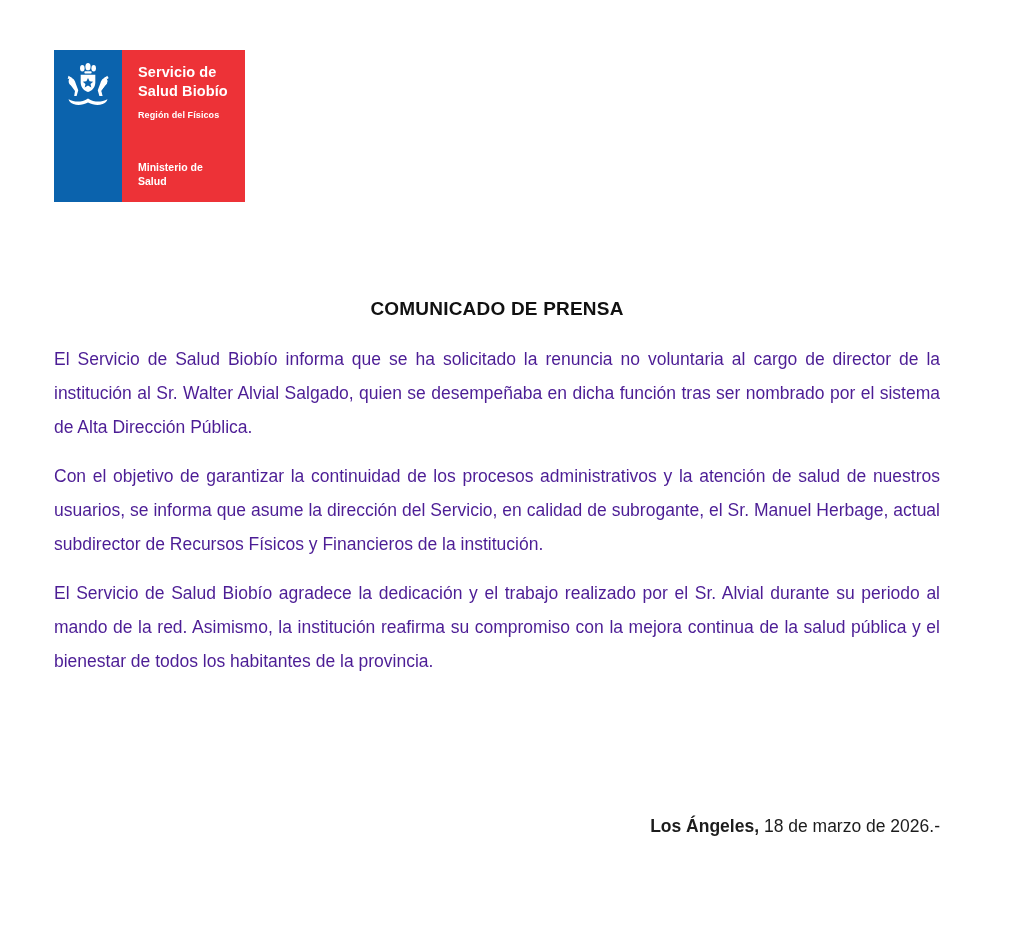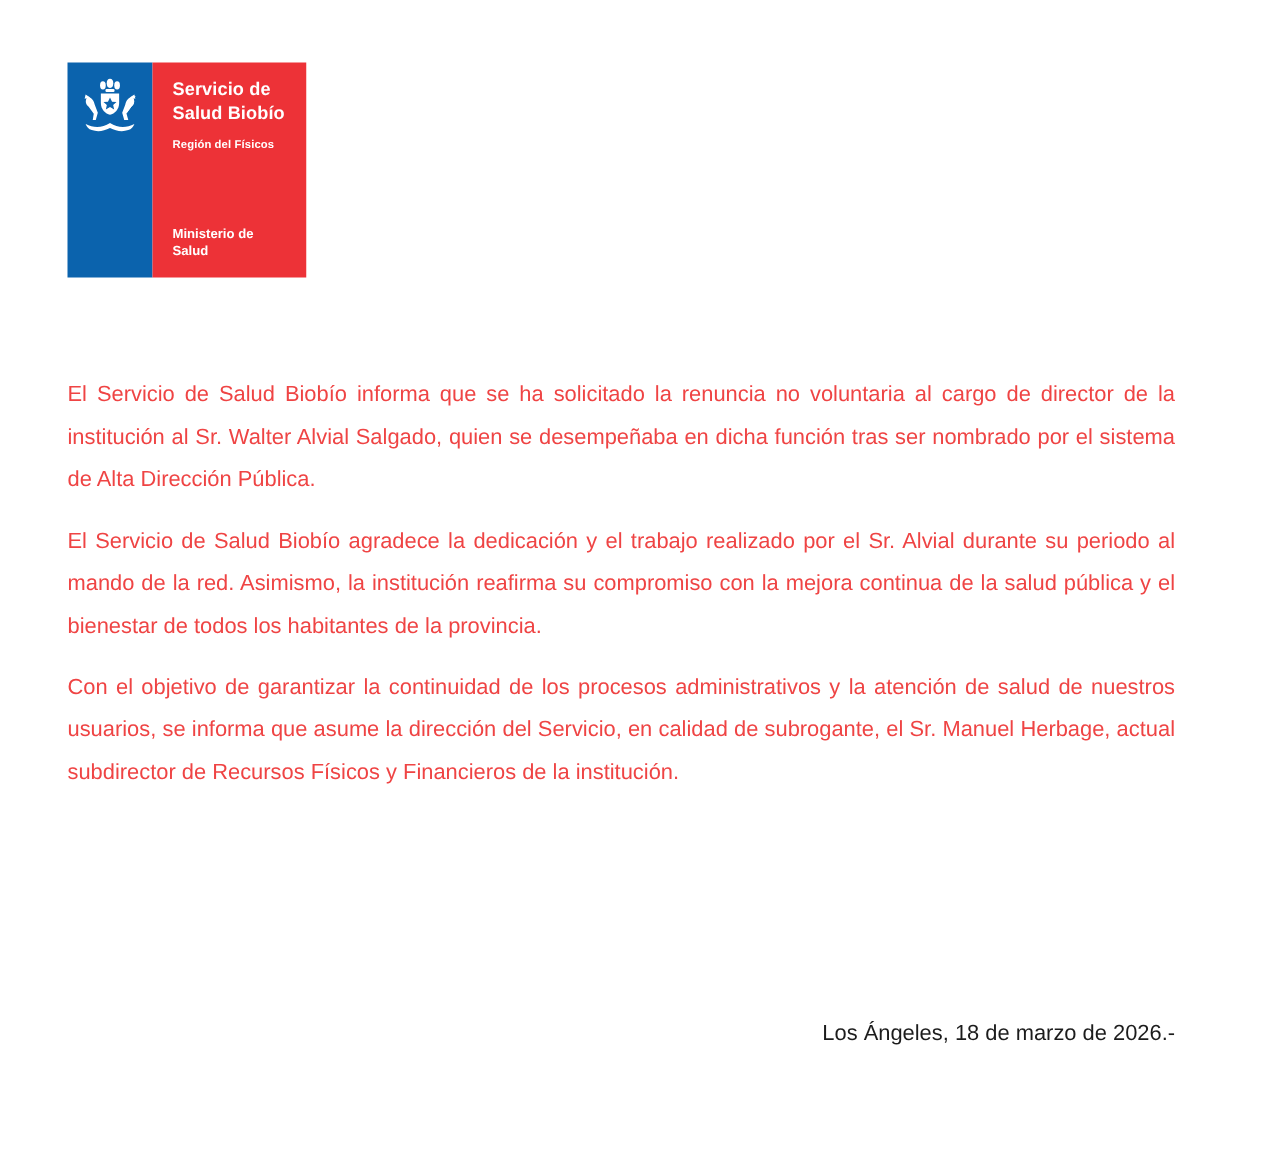--- a/index.html
+++ b/index.html
@@ -10,21 +10,21 @@
     font-family: "Liberation Sans", sans-serif;
     color: #1c1c1c;
     position: relative;
     overflow: hidden;
   }
   .page { position: relative; width: 1023px; height: 928px; background: #ffffff; }
 
   
   .logo {
     position: absolute; left: 54px; top: 50px;
-    width: 191px; height: 172px;
+    width: 191px; height: 152px;
     display: flex;
   }
   .logo-blue {
     width: 68px; height: 100%;
     display: flex; justify-content: center; align-items: flex-start;
     padding-top: 11px;
   }
   .logo-red {
     flex: 1; height: 100%;
     position: relative;
@@ -53,28 +53,28 @@
     text-align: center;
     font-size: 19px; font-weight: bold;
     color: #111111;
     letter-spacing: 0.2px;
   }
   .para {
     margin: 0 0 15px 0;
     font-size: 17.5px;
     line-height: 34px;
     text-align: justify;
-    color: #ef4444;
+    color: #4c1d95;
   }
   .dateline {
     position: absolute; right: 83px; top: 816px;
     font-size: 17.5px; margin: 0;
     white-space: nowrap;
   }
-  .dateline .place { font-weight: normal; margin-top: 29px; }
+  .dateline .place { font-weight: bold; margin-top: 29px; }
 </style>
 </head>
 <body>
 
 <div class="page">
 
   <div class="logo">
     <div class="logo-blue" style="background:#0b63ad;">
       <svg viewBox="0 0 64 64" width="52" height="52" aria-hidden="true">
         <g fill="#ffffff">
@@ -96,22 +96,23 @@
     <div class="logo-red" style="background:#ed3237;">
       <div class="logo-service">Servicio de
 Salud Biobío</div>
       <div class="logo-region">Región del Físicos</div>
       <div class="logo-ministry">Ministerio de
 Salud</div>
     </div>
   </div>
 
   <div class="content">
+    <h1 class="title">COMUNICADO DE PRENSA</h1>
     <p class="para">El Servicio de Salud Biobío informa que se ha solicitado la renuncia no voluntaria al cargo de director de la institución al Sr. Walter Alvial Salgado, quien se desempeñaba en dicha función tras ser nombrado por el sistema de Alta Dirección Pública.</p>
+    <p class="para">Con el objetivo de garantizar la continuidad de los procesos administrativos y la atención de salud de nuestros usuarios, se informa que asume la dirección del Servicio, en calidad de subrogante, el Sr. Manuel Herbage, actual subdirector de Recursos Físicos y Financieros de la institución.</p>
     <p class="para">El Servicio de Salud Biobío agradece la dedicación y el trabajo realizado por el Sr. Alvial durante su periodo al mando de la red. Asimismo, la institución reafirma su compromiso con la mejora continua de la salud pública y el bienestar de todos los habitantes de la provincia.</p>
-    <p class="para">Con el objetivo de garantizar la continuidad de los procesos administrativos y la atención de salud de nuestros usuarios, se informa que asume la dirección del Servicio, en calidad de subrogante, el Sr. Manuel Herbage, actual subdirector de Recursos Físicos y Financieros de la institución.</p>
   </div>
 
   <p class="dateline">
     <span class="place">Los Ángeles,</span><span> 18 de marzo de 2026.-</span>
   </p>
 
 </div>
 
 </body></html>

